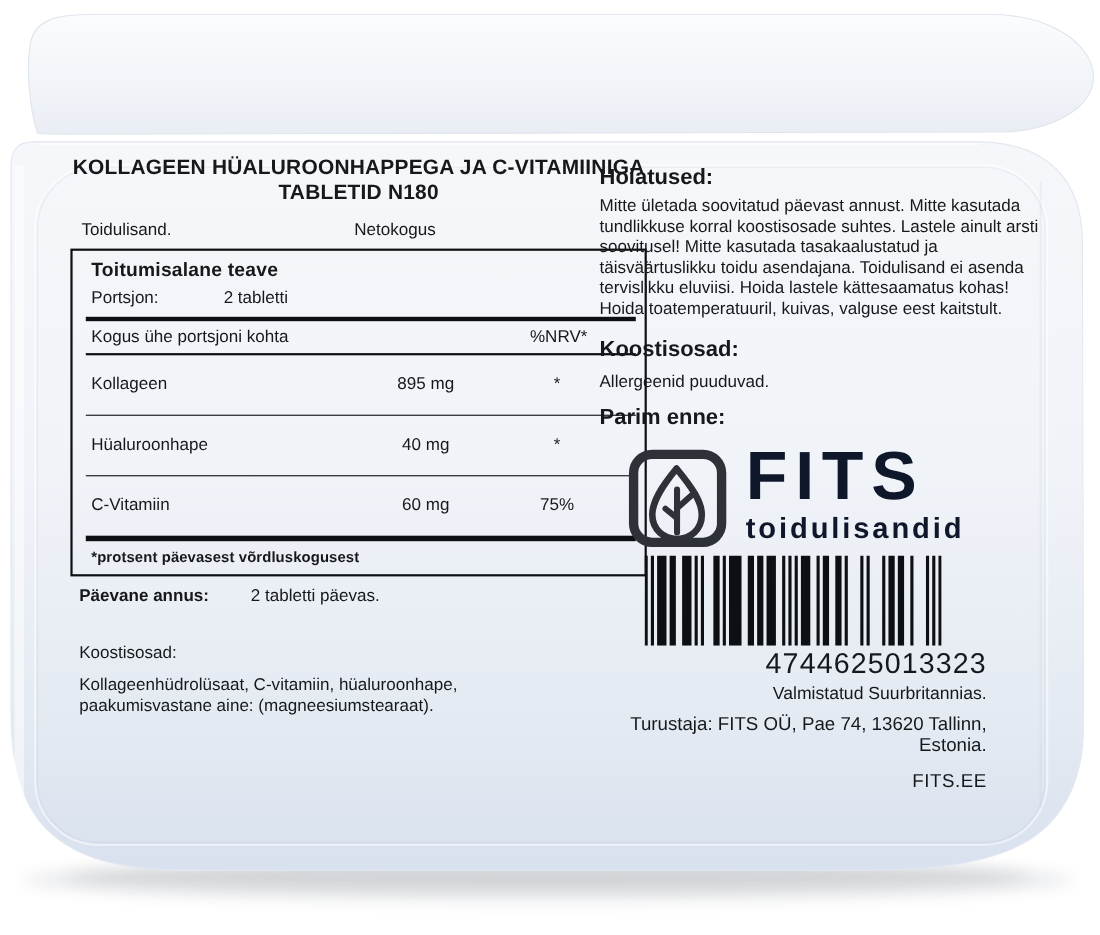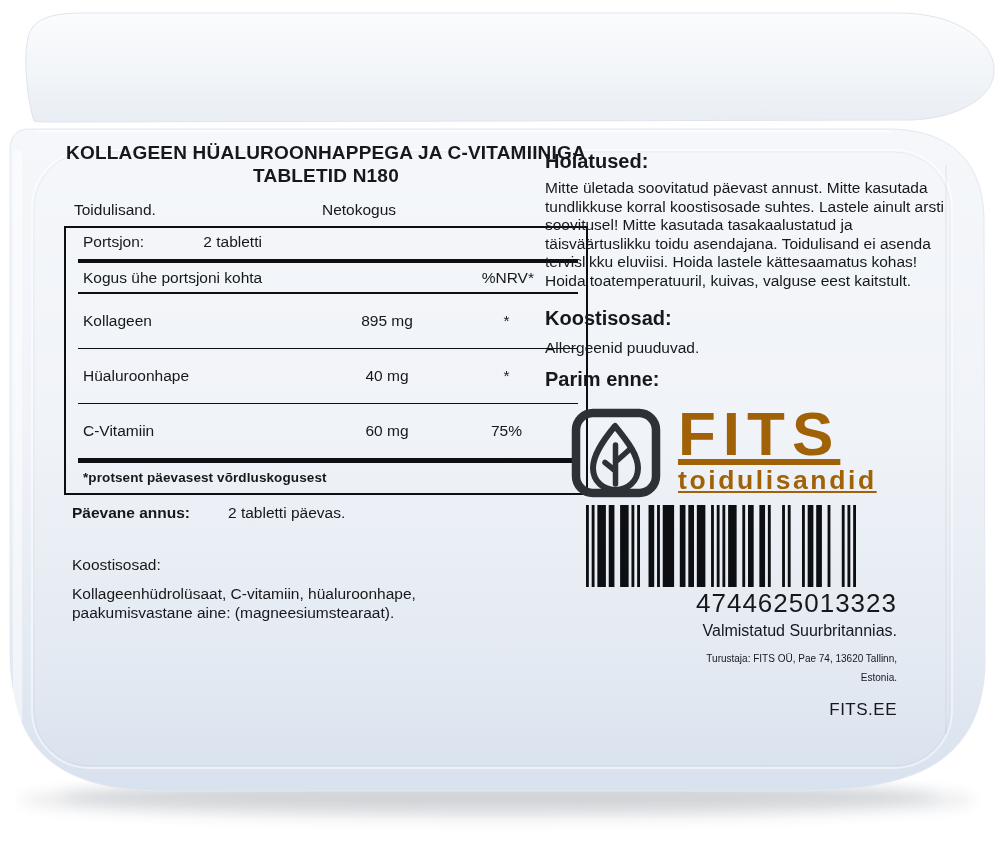--- a/index.html
+++ b/index.html
@@ -35,28 +35,28 @@
 
   
   .col-right{position:absolute;left:545px;top:150px;width:410px;font-size:15.5px;}
   .rh{font-weight:bold;font-size:20px;}
   .warn-p{margin-top:6px;line-height:18.6px;}
   .h-allerg{margin-top:16px;}
   .allerg-p{margin-top:9px;}
   .h-best{margin-top:11px;}
   .logo-row{margin-top:16px;margin-left:25px;display:flex;align-items:flex-start;}
   .logo-icon{width:92px;height:92px;flex:0 0 auto;}
-  .logo-text{margin-left:16px;color:#a16207;text-decoration:underline;}
+  .logo-text{margin-left:16px;color:#0f172a;}
   .logo-name{font-size:62px;font-weight:bold;letter-spacing:7px;line-height:.92;margin-top:-2px;}
   .logo-tag{font-size:26.5px;font-weight:bold;letter-spacing:2.6px;margin-top:3px;}
   .code-wrap{width:352px;margin-top:6px;text-align:right;}
   .barcode-svg{display:block;margin:0 auto;}
   .code-num{font-size:26px;letter-spacing:1px;line-height:28px;margin-top:2px;}
   .made{font-size:16px;margin-top:5px;}
-  .dist{font-size:10px;margin-top:9px;line-height:19px;}
+  .dist{font-size:17px;margin-top:9px;line-height:19px;}
   .site{font-size:17px;margin-top:13px;letter-spacing:.5px;}
 </style>
 </head>
 <body>
 
 <div class="stage">
 
   <svg class="box-svg" width="1000" height="850" viewBox="0 0 1000 850" aria-hidden="true">
     <defs>
       <linearGradient id="lidG" x1="0" y1="0" x2="0" y2="1">
@@ -91,20 +91,21 @@
 
   <div class="col-left">
     <div class="title">KOLLAGEEN HÜALUROONHAPPEGA JA C-VITAMIINIGA TABLETID N180</div>
 
     <div class="meta">
       <span class="cat">Toidulisand.</span>
       <span class="net">Netokogus</span>
     </div>
 
     <div class="nt-box">
+      <div class="nt-title">Toitumisalane teave</div>
 
       <div class="nt-line">
         <span class="lbl1">Portsjon:</span>
         <span>2 tabletti</span>
       </div>
 
       <div class="rule4"></div>
 
       <div class="colhead">
         <span>Kogus ühe portsjoni kohta</span>

